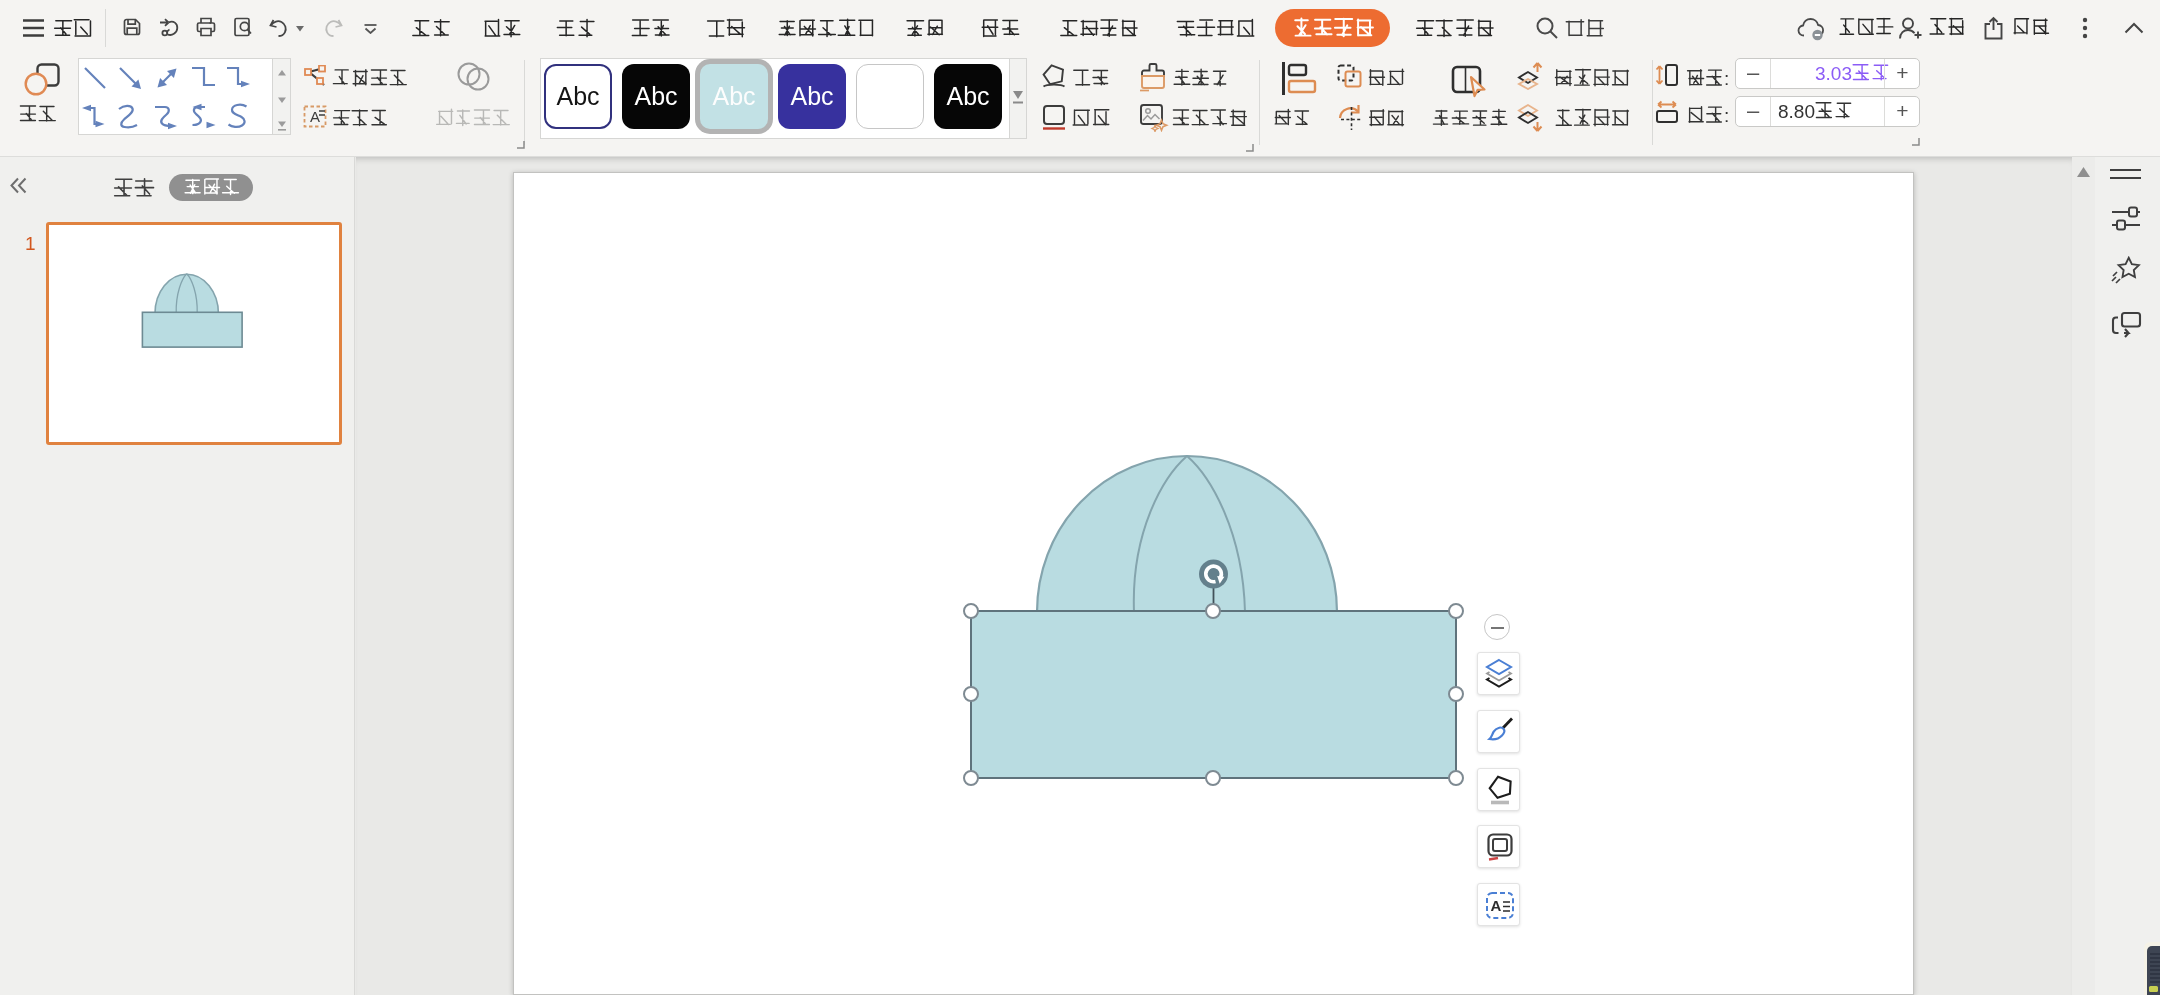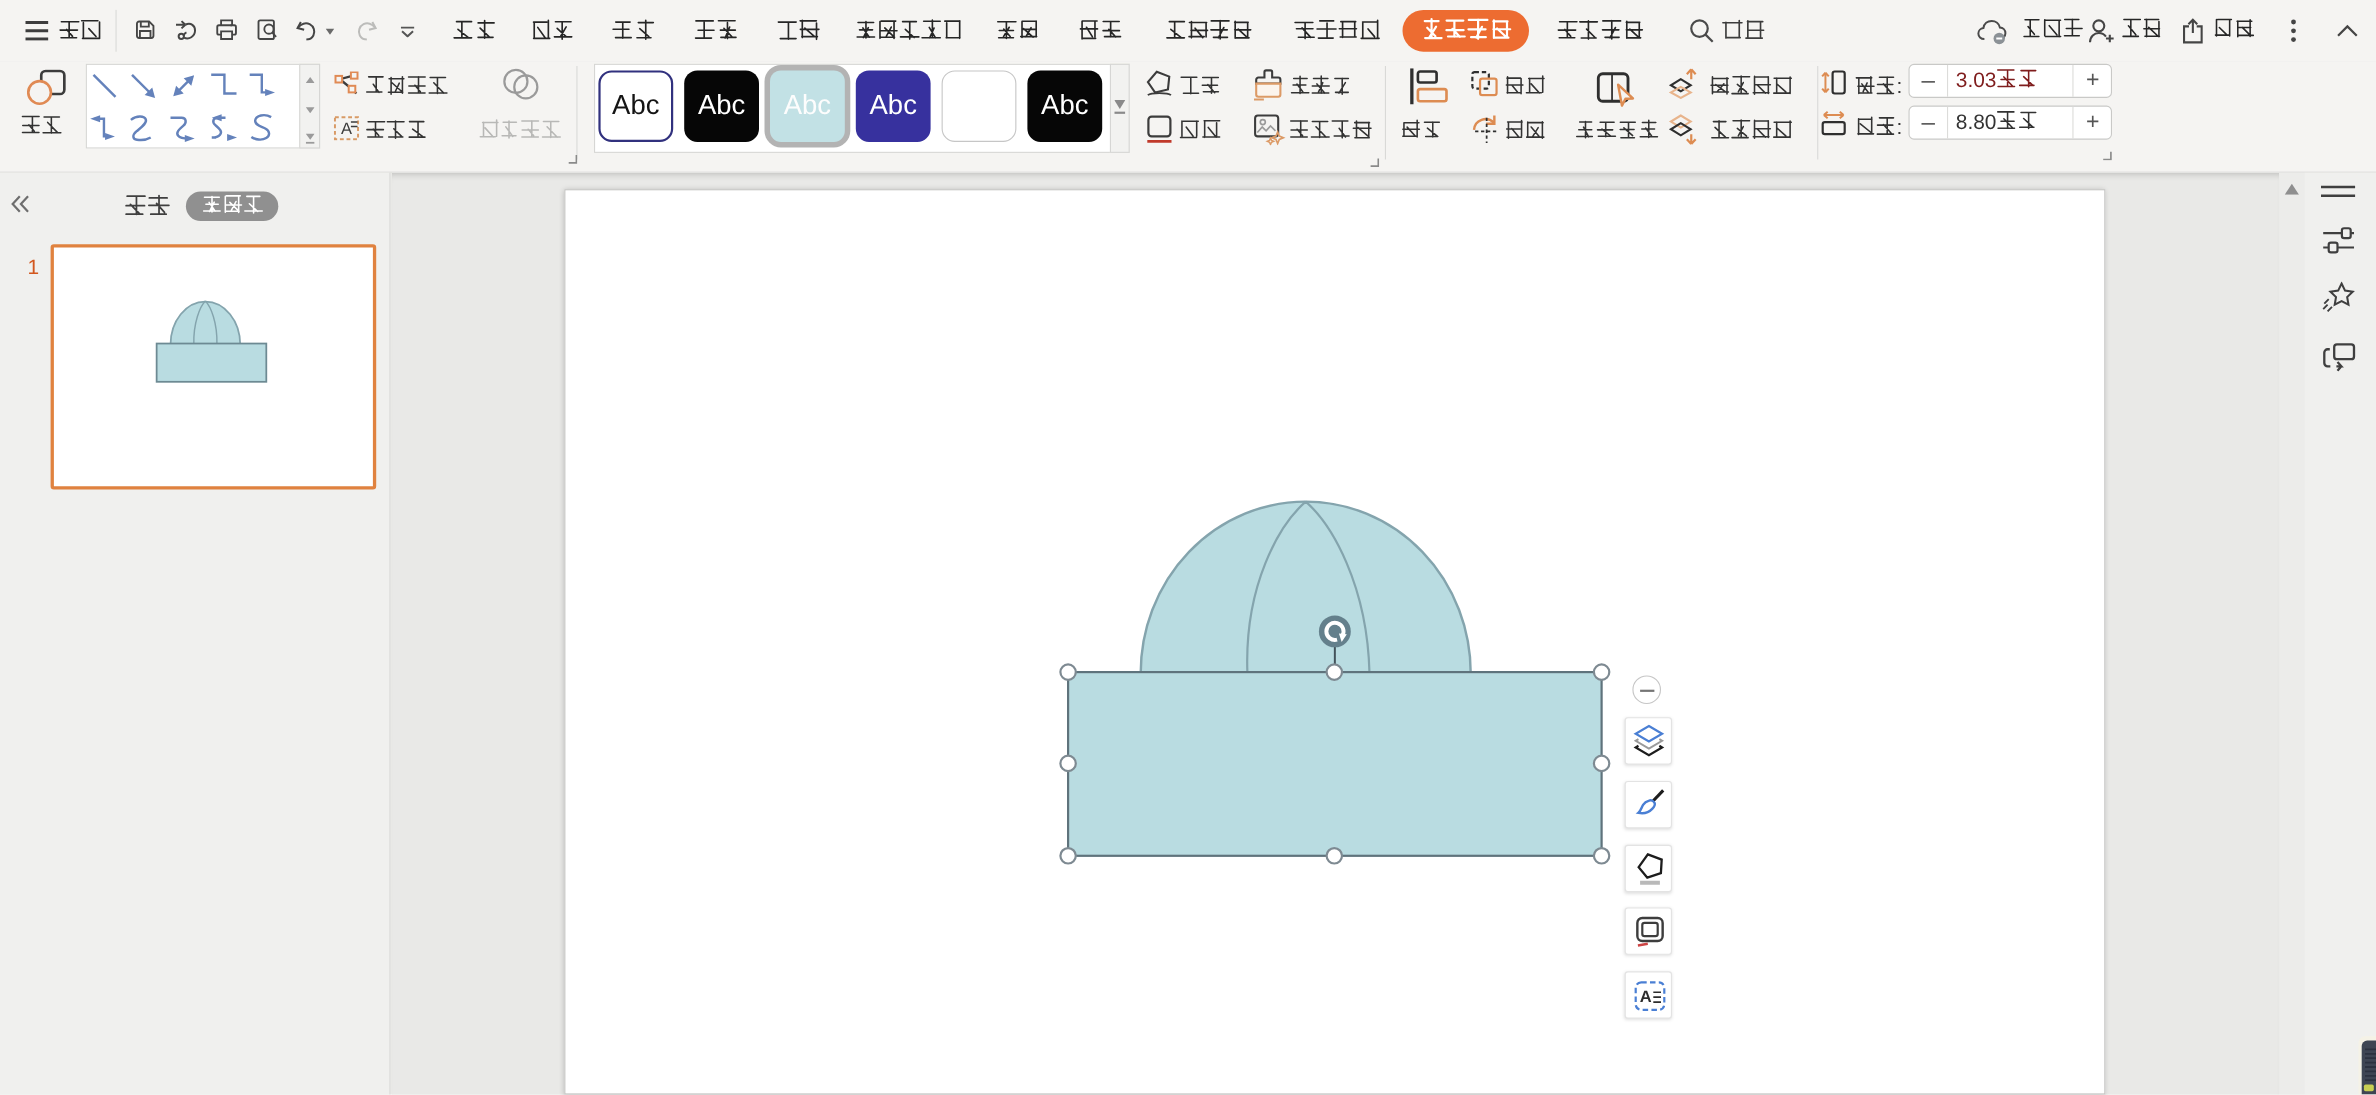--- a/index.html
+++ b/index.html
@@ -441,21 +441,21 @@
         <rect x="11" y="2" width="11" height="20" rx="2" stroke="#2f2f2f" stroke-width="2"></rect>
         <path d="M4.5 3 v18 M4.5 3 l-3 3.5 M4.5 3 l3 3.5 M4.5 21 l-3-3.5 M4.5 21 l3-3.5" stroke="#dd8c52" stroke-width="1.8"></path>
       </svg>
     <div class="glabel cjk" style="left:1686px;top:12px"><svg viewBox="0 0 100 100" style="width:1em;height:1em;vertical-align:-0.13em" fill="none" stroke="currentColor" stroke-width="7.5" stroke-linecap="round">
           <path d="M8.3 14.6L82.1 14.6M16.0 54.9L92.8 54.9M19.8 87.4L82.7 87.4M20.2 16.6L20.2 89.6M77.8 9.1L77.8 83.5M34.5 43.3L67.7 87.0M60.0 38.8L40.9 80.5"></path>
         </svg><svg viewBox="0 0 100 100" style="width:1em;height:1em;vertical-align:-0.13em" fill="none" stroke="currentColor" stroke-width="7.5" stroke-linecap="round">
           <path d="M18.8 11.3L86.2 11.3M9.8 46.2L82.8 46.2M8.8 89.2L86.0 89.2M56.0 11.0L56.0 88.2M37.9 43.5L75.0 85.2"></path>
         </svg>:</div>
     <div class="abs" style="left:1735px;top:2px;width:185px;height:31px;background:#fff;border:1px solid #c9c9c7;border-radius:5px">
       <div class="abs" style="left:0;top:0;width:35px;height:29px;border-right:1px solid #dcdcda;text-align:center;line-height:27px;font-size:22px;color:#555">–</div>
-      <div class="abs cjk" style="left:42px;top:0;width:112px;height:29px;text-align:left;line-height:29px;font-size:19px;color:#7f1d1d">3.03<svg viewBox="0 0 100 100" style="width:1em;height:1em;vertical-align:-0.13em" fill="none" stroke="currentColor" stroke-width="7.5" stroke-linecap="round">
+      <div class="abs cjk" style="left:42px;top:0;width:112px;height:29px;text-align:right;line-height:29px;font-size:19px;color:#8b5cf6">3.03<svg viewBox="0 0 100 100" style="width:1em;height:1em;vertical-align:-0.13em" fill="none" stroke="currentColor" stroke-width="7.5" stroke-linecap="round">
             <path d="M6.1 9.0L83.2 9.0M21.5 53.7L84.2 53.7M7.6 87.3L86.2 87.3M53.0 14.7L53.0 87.0M35.2 41.8L75.4 83.8"></path>
           </svg><svg viewBox="0 0 100 100" style="width:1em;height:1em;vertical-align:-0.13em" fill="none" stroke="currentColor" stroke-width="7.5" stroke-linecap="round">
             <path d="M17.3 11.6L87.6 11.6M11.1 82.2L79.1 82.2M53.8 14.5L53.8 88.3M29.9 40.6L72.5 80.8"></path>
           </svg></div>
       <div class="abs" style="left:148px;top:0;width:36px;height:29px;border-left:1px solid #dcdcda;text-align:center;line-height:28px;font-size:21px;color:#555">+</div>
     </div>
     <svg class="abs" style="left:1655px;top:44px" width="24" height="24" viewBox="0 0 24 24" fill="none">
         <rect x="2" y="11" width="20" height="11" rx="2" stroke="#2f2f2f" stroke-width="2"></rect>
         <path d="M3 4.5 h18 M3 4.5 l3.5-3 M3 4.5 l3.5 3 M21 4.5 l-3.5-3 M21 4.5 l-3.5 3" stroke="#dd8c52" stroke-width="1.8"></path>
       </svg>

